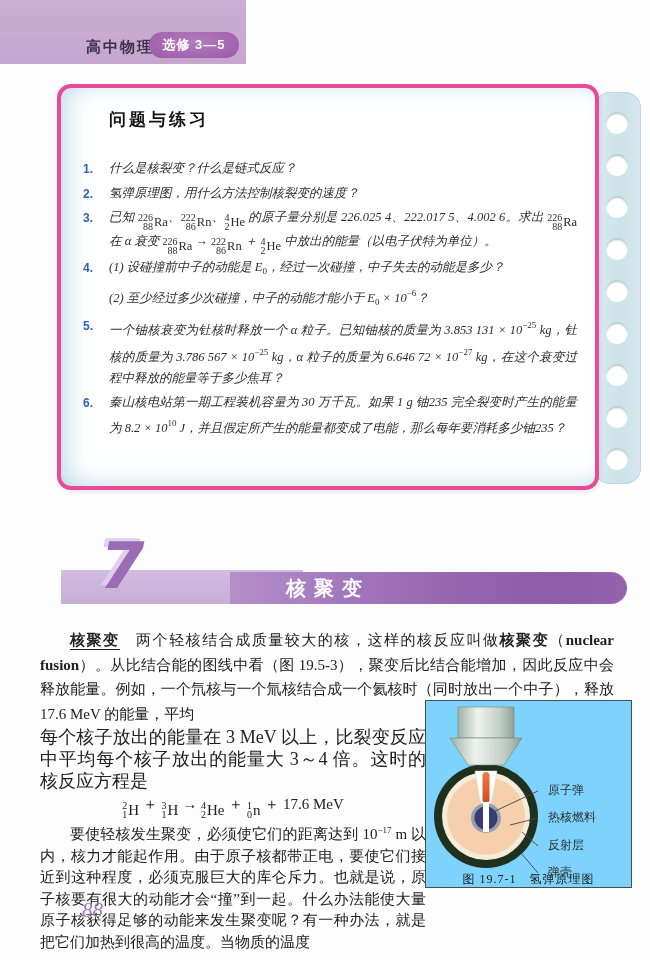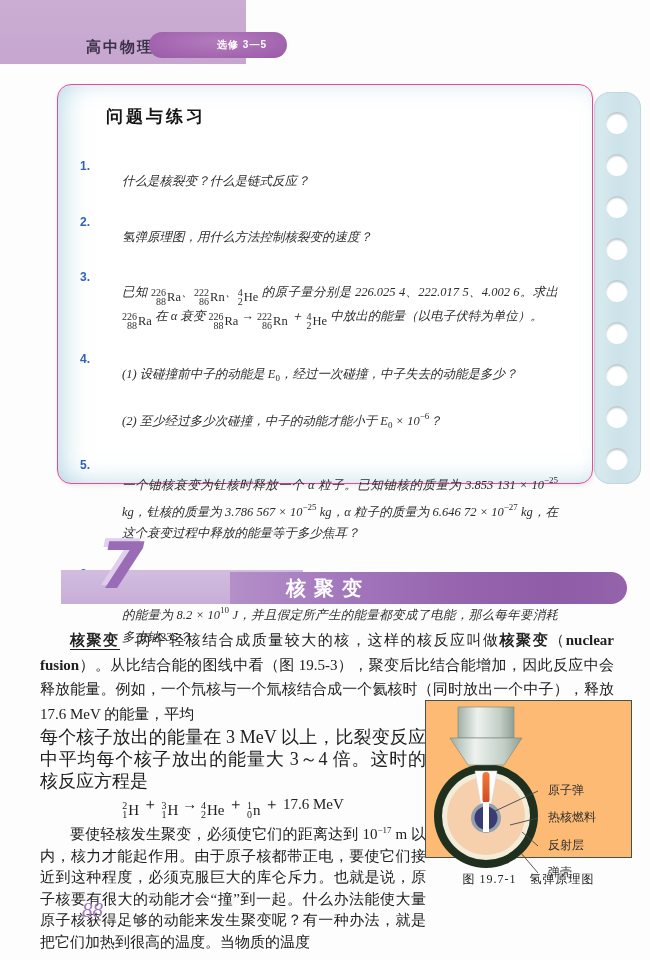--- a/index.html
+++ b/index.html
@@ -10,44 +10,44 @@
     color:#212121;
   }
   .abs{position:absolute;}
 
   
   .header-band{left:0;top:0;width:246px;height:64px;background:linear-gradient(180deg,#cbadd3,#c6a6cf);}
   .course-title{left:86px;top:38px;font-family:"Liberation Sans","DejaVu Sans",sans-serif;
     font-size:15px;font-weight:bold;color:#3c3148;letter-spacing:2px;}
   .edition-badge{left:149px;top:32px;width:90px;height:26px;border-radius:13px;
     background:radial-gradient(ellipse at 50% 35%,#b27cbc,#9c59a9);
-    color:#fff;font-family:"Liberation Sans","DejaVu Sans",sans-serif;font-size:10px;font-weight:bold;
-    display:flex;align-items:center;justify-content:center;letter-spacing:1px;padding-left:48px;}
+    color:#fff;font-family:"Liberation Sans","DejaVu Sans",sans-serif;font-size:13px;font-weight:bold;
+    display:flex;align-items:center;justify-content:center;letter-spacing:1px;}
 
   
   .binder-strip{left:594px;top:92px;width:47px;height:392px;border-radius:16px;
     background:linear-gradient(90deg,#d9ebf0,#cce2e9 55%,#d5e8ee);box-shadow:0 0 0 1px #c2d8de inset;}
   .hole{position:absolute;left:12px;width:22px;height:22px;border-radius:50%;background:#fff;
     box-shadow:inset 0 2px 2px rgba(100,130,140,.45);}
 
   
-  .panel{left:57px;top:84px;width:534px;height:398px;background:#fff;border:1px solid #ec4899;border-radius:14px;
+  .panel{left:57px;top:84px;width:534px;height:398px;background:#fff;border:4px solid #ec4899;border-radius:14px;
     box-shadow:inset 20px 0 26px -14px rgba(160,205,222,.6),
                inset 0 -16px 22px -14px rgba(160,205,222,.5),
                inset 0 16px 22px -16px rgba(160,205,222,.35),
                1px 2px 4px rgba(0,0,0,.08);}
   .panel-title{left:48px;top:20px;font-family:"Liberation Sans","DejaVu Sans",sans-serif;
     font-size:17px;font-weight:bold;color:#141414;letter-spacing:3px;}
   .q-list{left:22px;top:70px;width:494px;font-size:12.5px;line-height:21.5px;color:#2c2c2c;
     font-style:italic;}
   .q-row{display:flex;margin-bottom:2px;}
   .q-num{flex:none;width:26px;color:#2f62b8;font-weight:bold;font-style:normal;
     font-family:"Liberation Sans","DejaVu Sans",sans-serif;font-size:12px;padding-top:1px;}
   .q-body{flex:1;text-align:justify;}
-  .q-part{margin:16px;}
+  .q-part{margin:0;}
 
   
   .chapter-lightband{left:61px;top:570px;width:242px;height:34px;background:linear-gradient(180deg,#d2bcdf,#c7aed8);}
   .chapter-bar{left:230px;top:572px;width:397px;height:32px;border-radius:0 16px 16px 0;
     background:linear-gradient(90deg,#b48fc8 0%,#a276bc 30%,#9766af 55%,#8f5ca8 82%,#9463ab 100%);}
   .chapter-title{position:absolute;left:56px;top:0;line-height:32px;color:#fff;
     font-family:"Liberation Sans","DejaVu Sans",sans-serif;font-size:20px;font-weight:bold;letter-spacing:8px;}
   .chapter-number{left:100px;top:526px;font-family:"DejaVu Sans","Liberation Sans",sans-serif;
     font-size:64px;font-weight:bold;font-style:italic;color:#9a6cb6;line-height:80px;
     text-shadow:-4px -3px 0 rgba(222,206,236,.95);}
@@ -66,21 +66,21 @@
   sub{vertical-align:-3px;}
   i{font-style:italic;}
 
   
   .iso{display:inline-flex;align-items:center;font-style:normal;white-space:nowrap;}
   .iso-n{display:inline-flex;flex-direction:column;align-items:flex-end;
     font-size:10px;line-height:8.5px;margin-right:1px;}
   .iso-s{line-height:1;}
 
   
-  .figure-box{left:425px;top:700px;width:207px;height:158px;background:#fdba74;
+  .figure-box{left:425px;top:700px;width:207px;height:188px;background:#7dd3fc;
     border:1px solid #42524a;box-sizing:border-box;}
   .figure-box svg{position:absolute;left:0;top:0;}
   .fig-label{position:absolute;left:122px;font-size:12px;color:#2e2e2e;line-height:13px;white-space:nowrap;}
   .fig-caption{position:absolute;left:0;top:170px;width:100%;text-align:center;
     font-size:12px;color:#222;letter-spacing:1px;}
 
   
   .page-number{left:82px;top:898px;font-size:21px;font-style:italic;color:#a678bd;
     font-family:"Liberation Serif","DejaVu Serif",serif;}
 </style>

